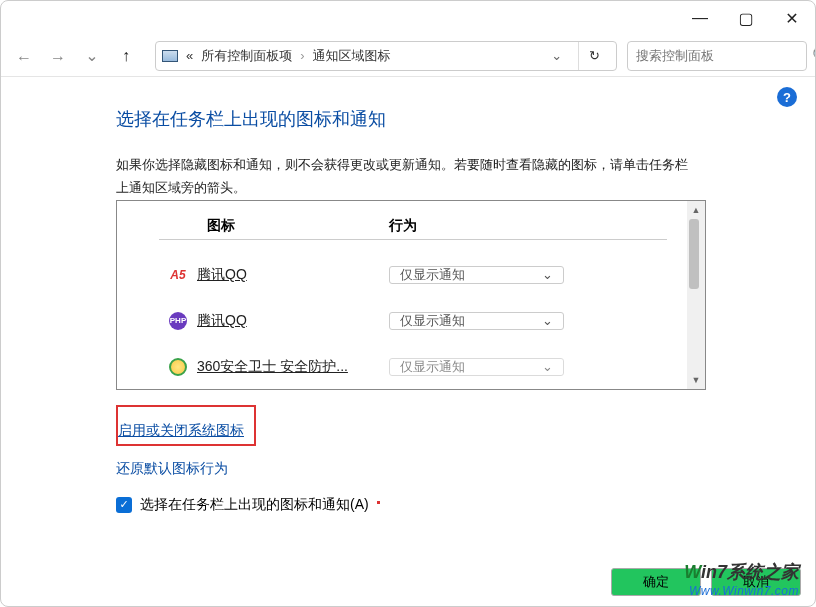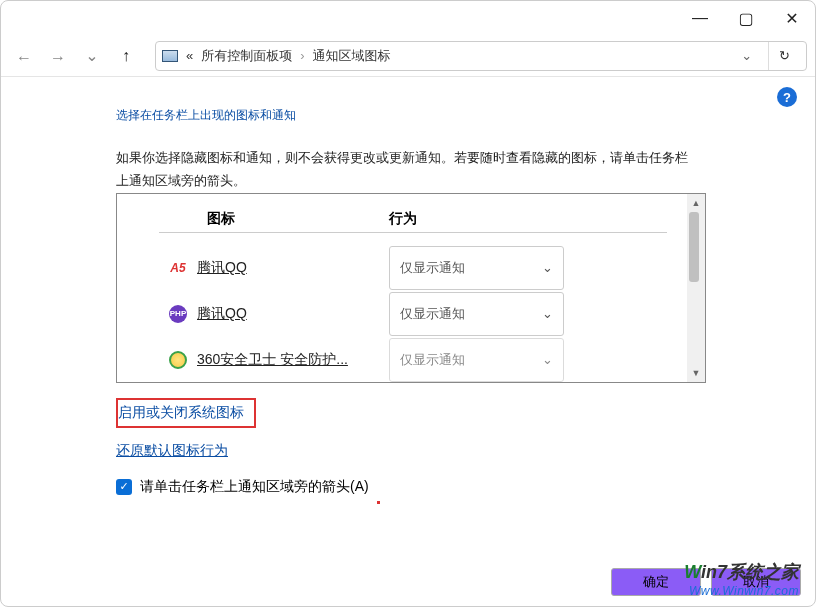--- a/index.html
+++ b/index.html
@@ -18,53 +18,53 @@
 .address .chev-down { margin-left: auto; color: #666; padding: 0 8px; }
 .address .refresh-btn { padding: 0 10px; color: #333; border-left: 1px solid #ddd; height: 100%; display: flex; align-items: center; }
 
 .search { width: 180px; height: 30px; border: 1px solid #ccc; border-radius: 4px; display: flex; align-items: center; padding: 0 8px; margin-left: 6px; }
 .search input { border: none; outline: none; flex: 1; font-size: 13px; color: #666; background: transparent; }
 .search .search-icon { color: #666; }
 
 .content { position: relative; padding: 30px 60px 0 115px; }
 .help-icon { position: absolute; top: 10px; right: 18px; width: 20px; height: 20px; border-radius: 50%; background: #1a6dd6; color: #fff; display: flex; align-items: center; justify-content: center; font-size: 13px; font-weight: bold; }
 
-h1 { color: #0a4da3; font-size: 12px; font-weight: 400; margin-bottom: 22px; }
+h1 { color: #0a4da3; font-size: 18px; font-weight: 400; margin-bottom: 22px; }
 .desc { font-size: 13px; color: #222; line-height: 1.8; max-width: 580px; }
 
 .listbox { border: 1px solid #888; width: 590px; height: 190px; position: relative; display: flex; }
 .list-content { flex: 1; padding: 16px 20px 0 42px; overflow: hidden; }
 .list-header { display: flex; font-size: 14px; font-weight: bold; margin-bottom: 4px; }
 .list-header .col1 { width: 230px; padding-left: 48px; }
 .list-header .col2 { flex: 1; }
 .hr { border-bottom: 1px solid #ccc; margin-bottom: 12px; }
 
 .row { display: flex; align-items: center; height: 46px; }
 .row .icon-slot { width: 38px; display: flex; justify-content: center; }
 .row .name { width: 192px; font-size: 14px; color: #222; white-space: nowrap; overflow: hidden; text-overflow: ellipsis; text-decoration: underline; }
-.row .select { width: 175px; height: 44px; border: 1px solid #ccc; border-radius: 3px; display: flex; align-items: center; justify-content: space-between; padding: 0 10px; font-size: 13px; color: #555; }
+.row .select { width: 175px; height: 18px; border: 1px solid #ccc; border-radius: 3px; display: flex; align-items: center; justify-content: space-between; padding: 0 10px; font-size: 13px; color: #555; }
 
 .ico-a5 { color: #d33; font-weight: bold; font-style: italic; font-size: 12px; }
 .ico-php { width: 18px; height: 18px; border-radius: 50%; background: #6a3bbf; color: #fff; font-size: 8px; font-weight: bold; display: flex; align-items: center; justify-content: center; text-align: right; }
 .ico-360 { width: 18px; height: 18px; border-radius: 50%; background: radial-gradient(#ffe680, #f7c948); border: 2px solid #3aa24a; position: relative; }
 
 .scrollbar { width: 18px; background: #f0f0f0; display: flex; flex-direction: column; align-items: center; justify-content: space-between; padding: 2px 0; }
 .scroll-arrow { width: 14px; height: 14px; display: flex; align-items: center; justify-content: center; color: #666; font-size: 9px; }
 .scroll-thumb { width: 10px; height: 70px; background: #c0c0c0; border-radius: 3px; margin-top: 2px; }
 
 .links { margin-top: 15px; }
-.link1 { display: inline-block; color: #0a4da3; font-size: 14px; padding: 4px 10px 4px 0; border: 2px solid #d33; margin-bottom: 14px; }
+.link1 { display: inline-block; color: #0a4da3; font-size: 14px; padding: 15px 10px 4px 0; border: 2px solid #d33; margin-bottom: 14px; text-decoration: underline; }
 .link1 span { padding-left: 0; }
-.link2 { color: #0a4da3; font-size: 14px; display: block; margin-bottom: 18px; text-decoration: underline; }
+.link2 { color: #0a4da3; font-size: 14px; display: block; margin-bottom: 18px; }
 .checkbox-row { display: flex; align-items: center; gap: 8px; font-size: 14px; }
 .checkbox { width: 16px; height: 16px; background: #0a6ed6; border-radius: 3px; display: flex; align-items: center; justify-content: center; color: #fff; font-size: 11px; }
 .red-dot { position: absolute; left: 376px; top: 500px; width: 3px; height: 3px; background: #d33; }
 
 .footer { position: absolute; bottom: 10px; right: 14px; display: flex; gap: 10px; }
-.footer button { width: 90px; height: 28px; border: 1px solid #aaa; background: #8b5cf6; border-radius: 3px; font-size: 13px; cursor: pointer; }
+.footer button { width: 90px; height: 28px; border: 1px solid #aaa; background: #22c55e; border-radius: 3px; font-size: 13px; cursor: pointer; }
 
 .watermark { position: absolute; bottom: 8px; right: 16px; text-align: right; pointer-events: none; }
 .watermark .wm1 { font-size: 18px; font-weight: bold; font-style: italic; }
 .watermark .wm1 .w { color: #1a7e2f; }
 .watermark .wm1 .rest { color: #333; }
 .watermark .wm2 { font-size: 12px; color: #1a6dd6; letter-spacing: 0.5px; font-style: italic; }
 </style>
 </head>
 <body>
 
@@ -83,20 +83,24 @@
   <div class="address">
     <span class="monitor-icon"></span>
     <span>«</span>
     <span>所有控制面板项</span>
     <span class="sep">›</span>
     <span>通知区域图标</span>
     <span class="chev-down">⌄</span>
     <span class="refresh-btn">↻</span>
   </div>
 
+  <div class="search">
+    <input placeholder="搜索控制面板" style="">
+    <span class="search-icon">🔍</span>
+  </div>
 </div>
 
 <div class="content">
   <div class="help-icon">?</div>
 
   <h1>选择在任务栏上出现的图标和通知</h1>
   <p class="desc">如果你选择隐藏图标和通知，则不会获得更改或更新通知。若要随时查看隐藏的图标，请单击任务栏上通知区域旁的箭头。</p>
 
   <div class="listbox">
     <div class="list-content">
@@ -147,21 +151,21 @@
       </div>
       <div class="scroll-arrow">▼</div>
     </div>
   </div>
 
   <div class="links">
     <a class="link1"><span>启用或关闭系统图标</span></a><br>
     <a class="link2">还原默认图标行为</a>
     <div class="checkbox-row">
       <span class="checkbox">✓</span>
-      <span>请单击任务栏上通知区域旁的箭头(A)</span>
+      <span>选择在任务栏上出现的图标和通知(A)</span>
     </div>
   </div>
 </div>
 
 <div class="red-dot"></div>
 
 <div class="footer">
   <button>确定</button>
   <button>取消</button>
 </div>

